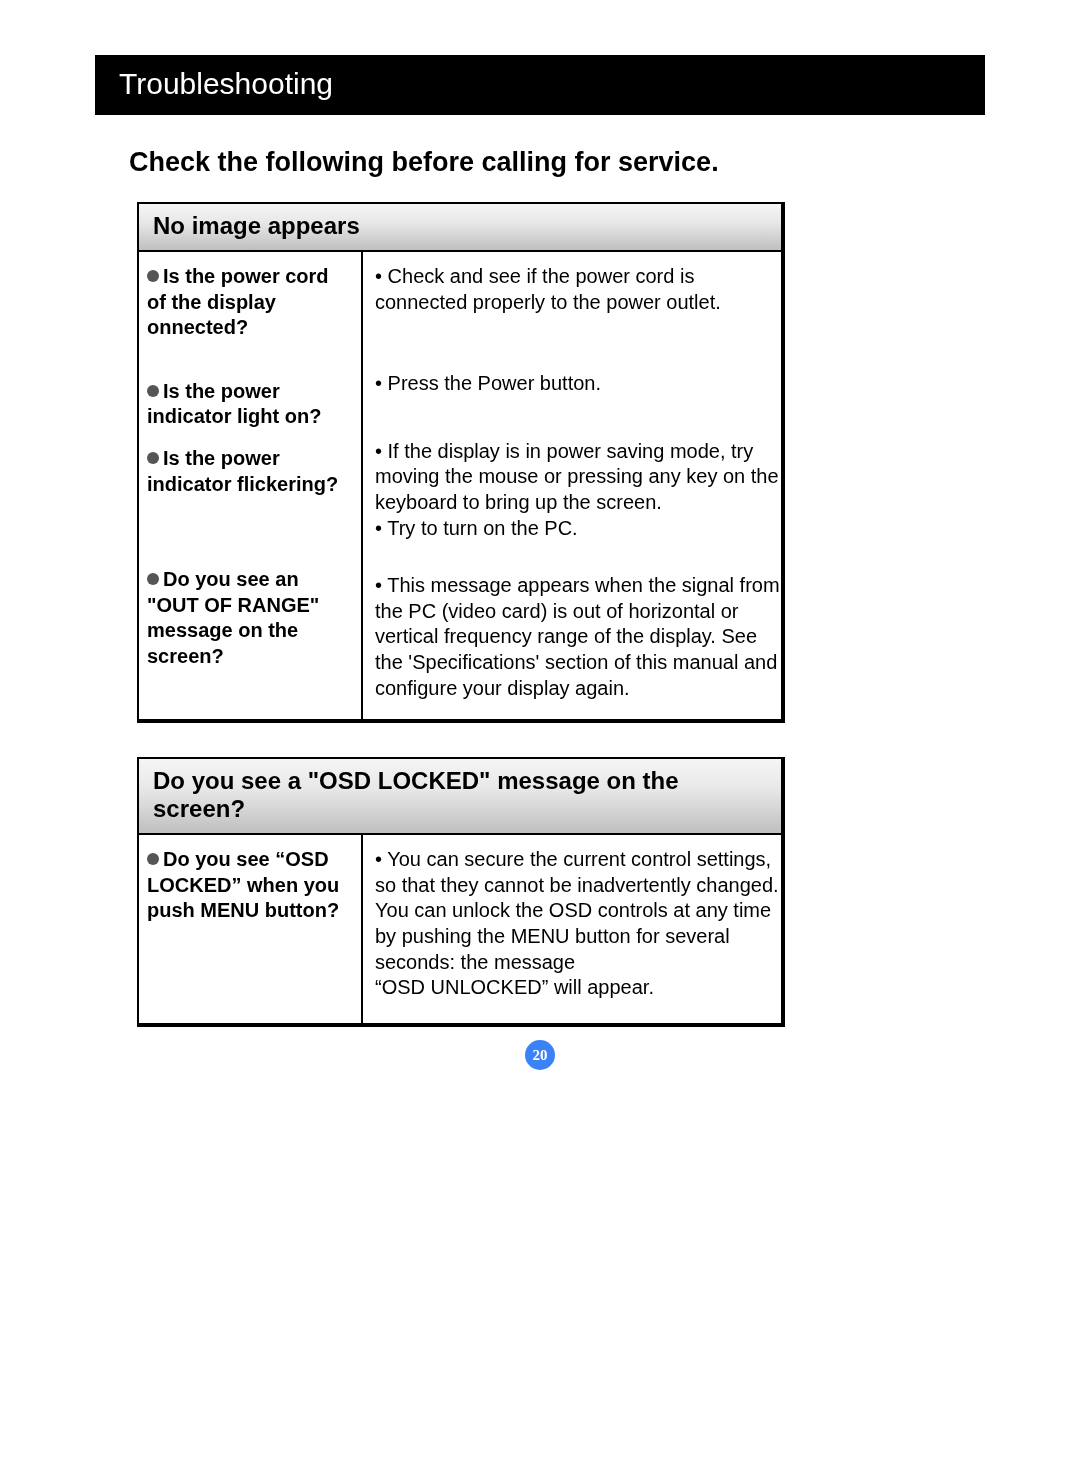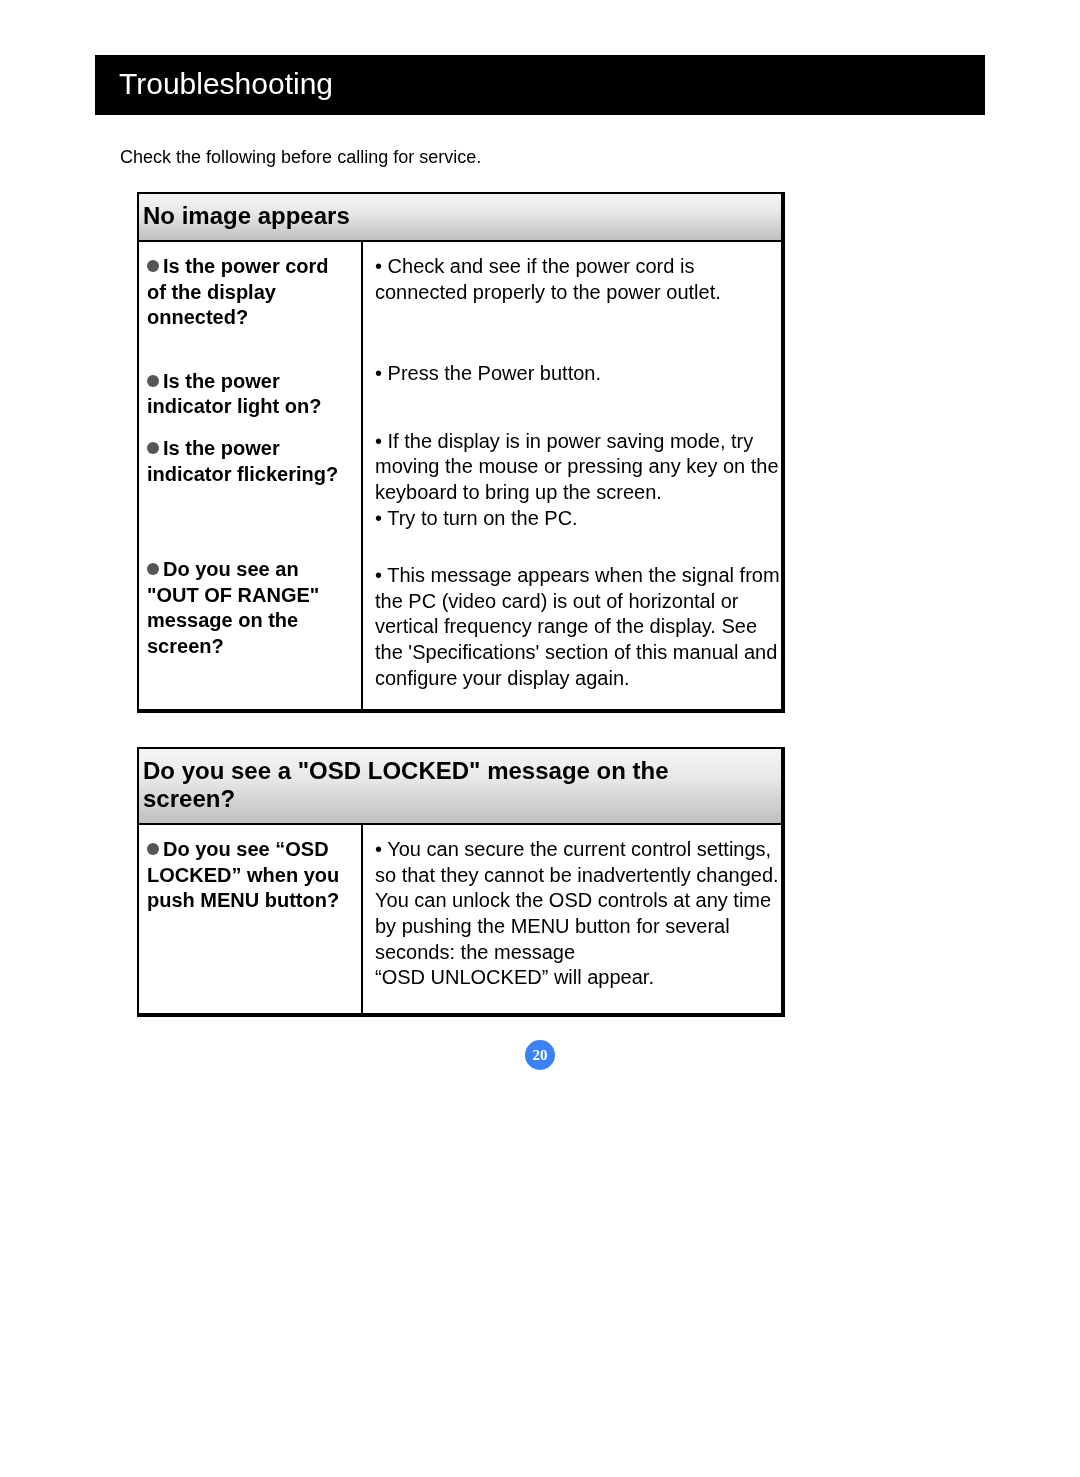--- a/index.html
+++ b/index.html
@@ -18,35 +18,35 @@
   }
   .title-bar {
     background: #000;
     color: #fff;
     font-size: 30px;
     padding: 12px 24px 14px 24px;
     font-weight: 400;
     margin-bottom: 32px;
   }
   .intro {
-    font-weight: normal;
-    font-size: 18px;
-    margin: 0 0 24px 25px;
+    font-weight: bold;
+    font-size: 27px;
+    margin: 0 0 24px 34px;
   }
   .panel {
     margin: 0 0 34px 42px;
     border: 2px solid #000;
     border-right: 4px solid #000;
     border-bottom: 4px solid #000;
     width: 648px;
   }
   .panel-header {
     font-size: 24px;
     font-weight: bold;
-    padding: 8px 14px 10px 4px;
+    padding: 8px 14px 10px 14px;
     background: linear-gradient(to bottom, #f5f5f5 0%, #e8e8e8 40%, #bfbfbf 100%);
     border-bottom: 2px solid #000;
   }
   .panel-body {
     display: flex;
   }
   .col-left {
     width: 224px;
     border-right: 2px solid #000;
     padding: 12px 8px 18px 8px;

